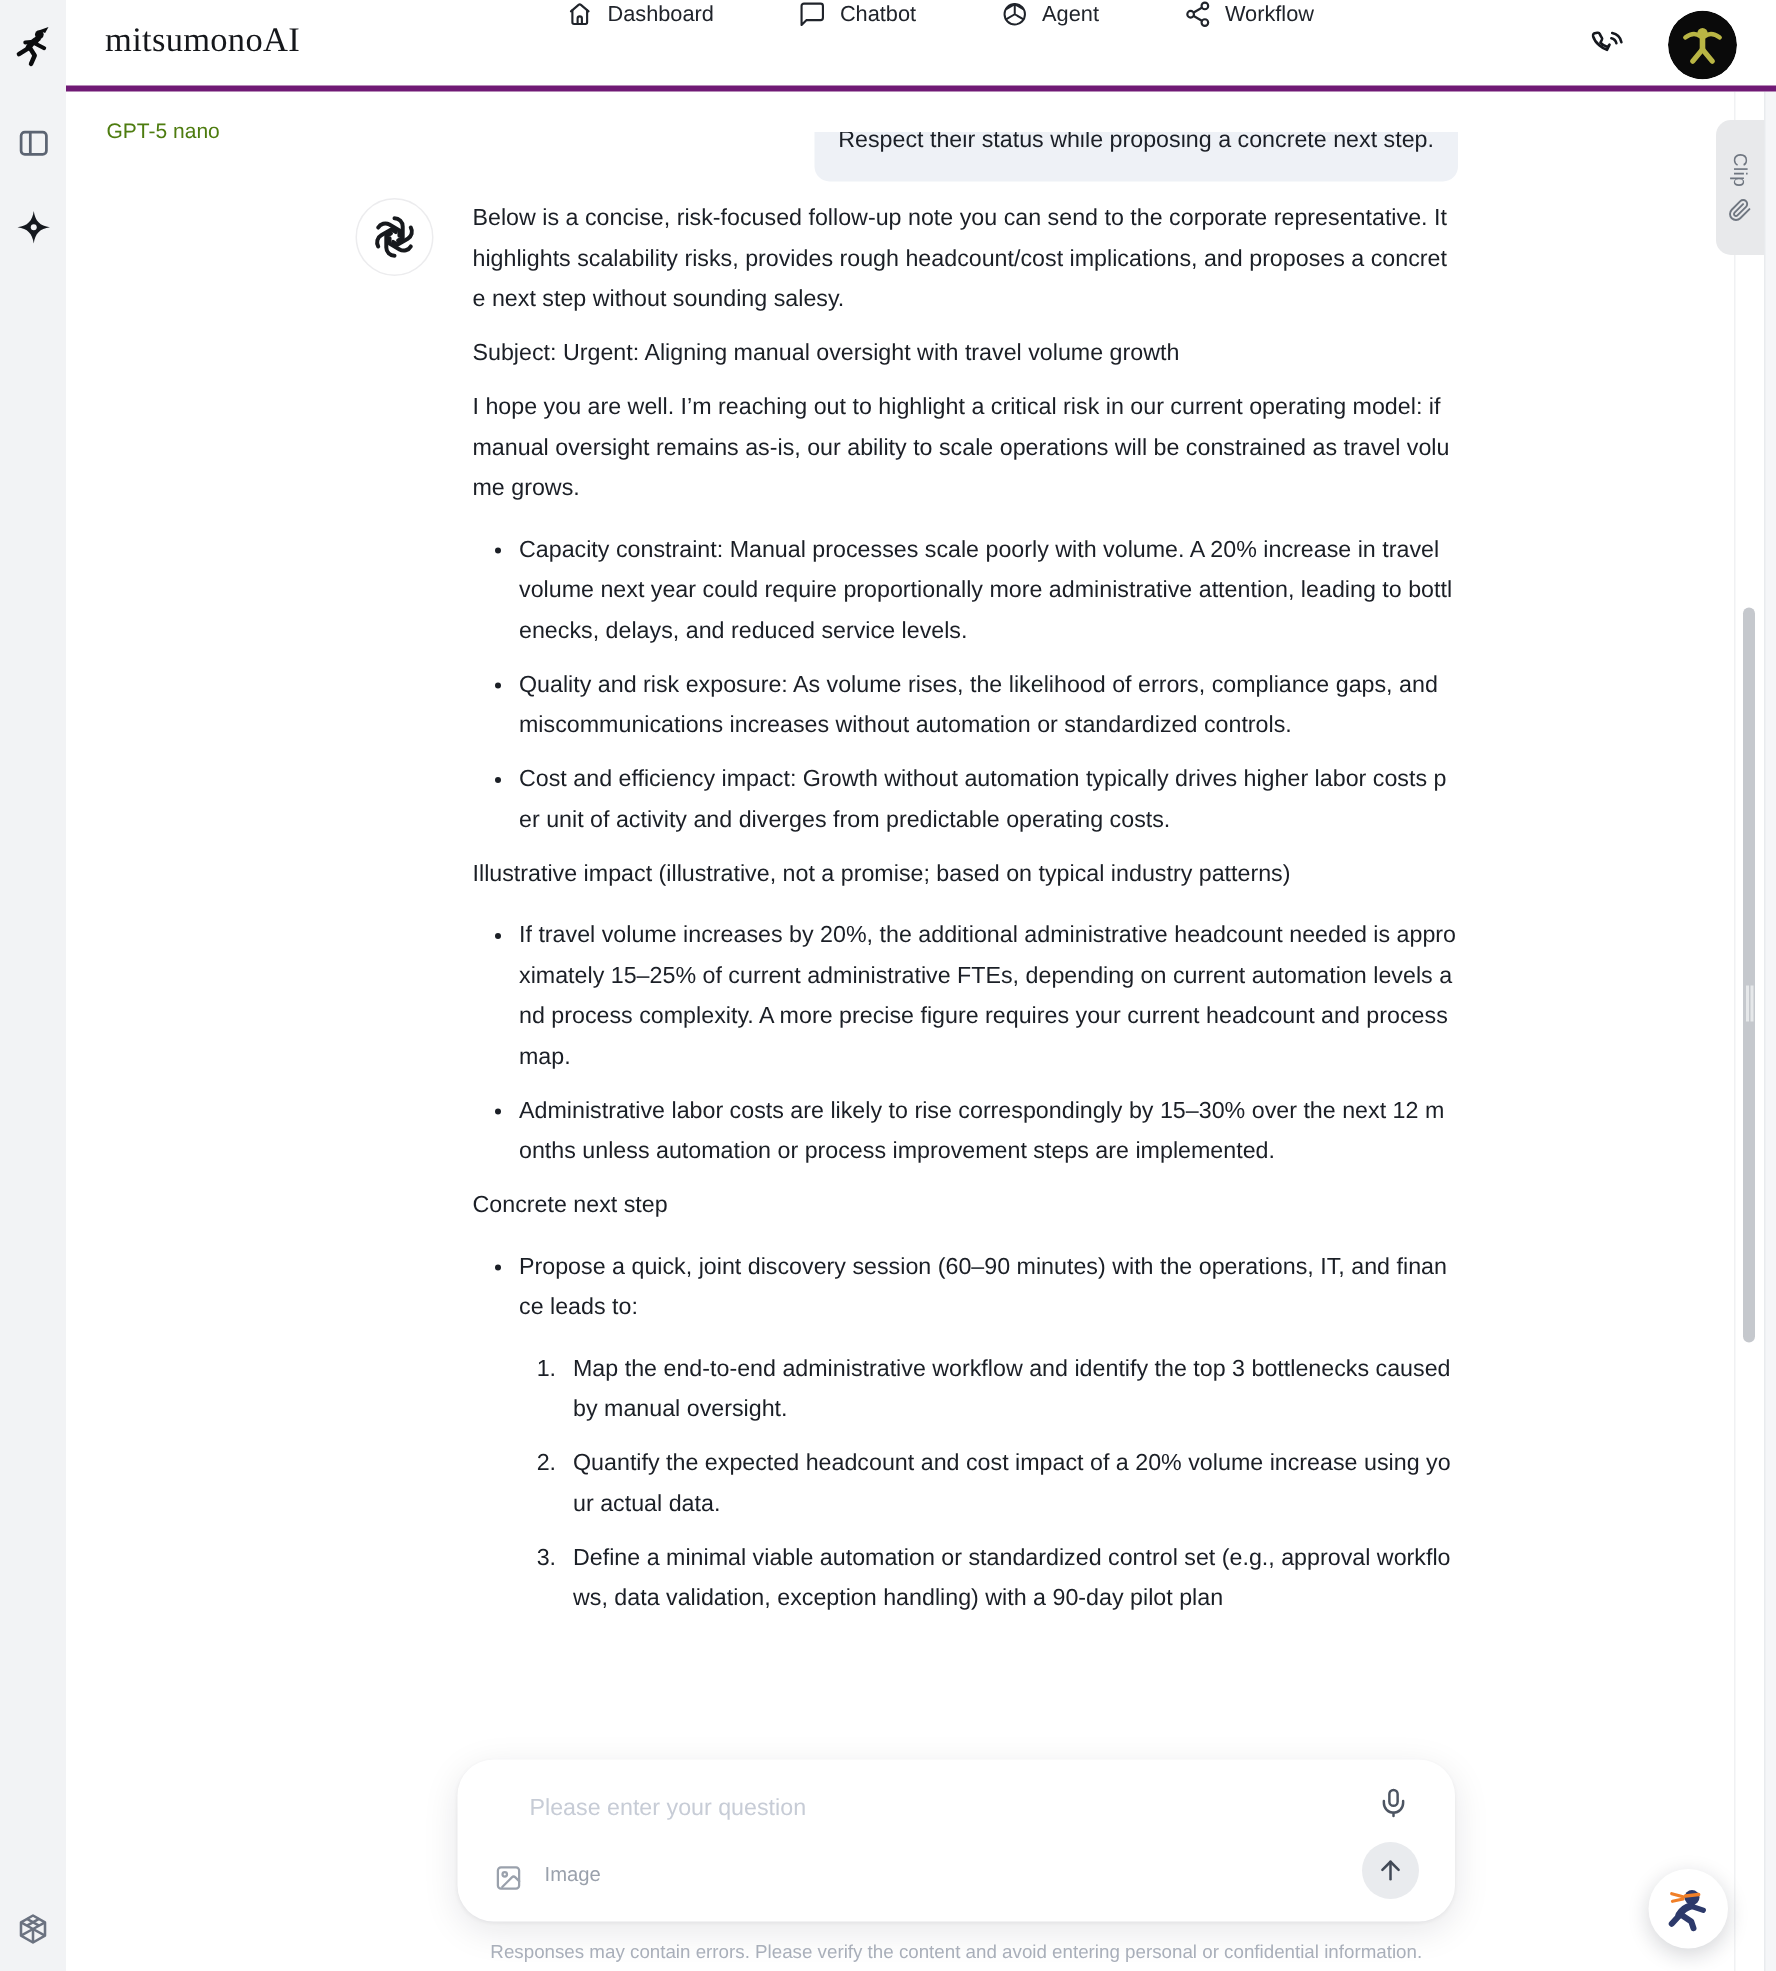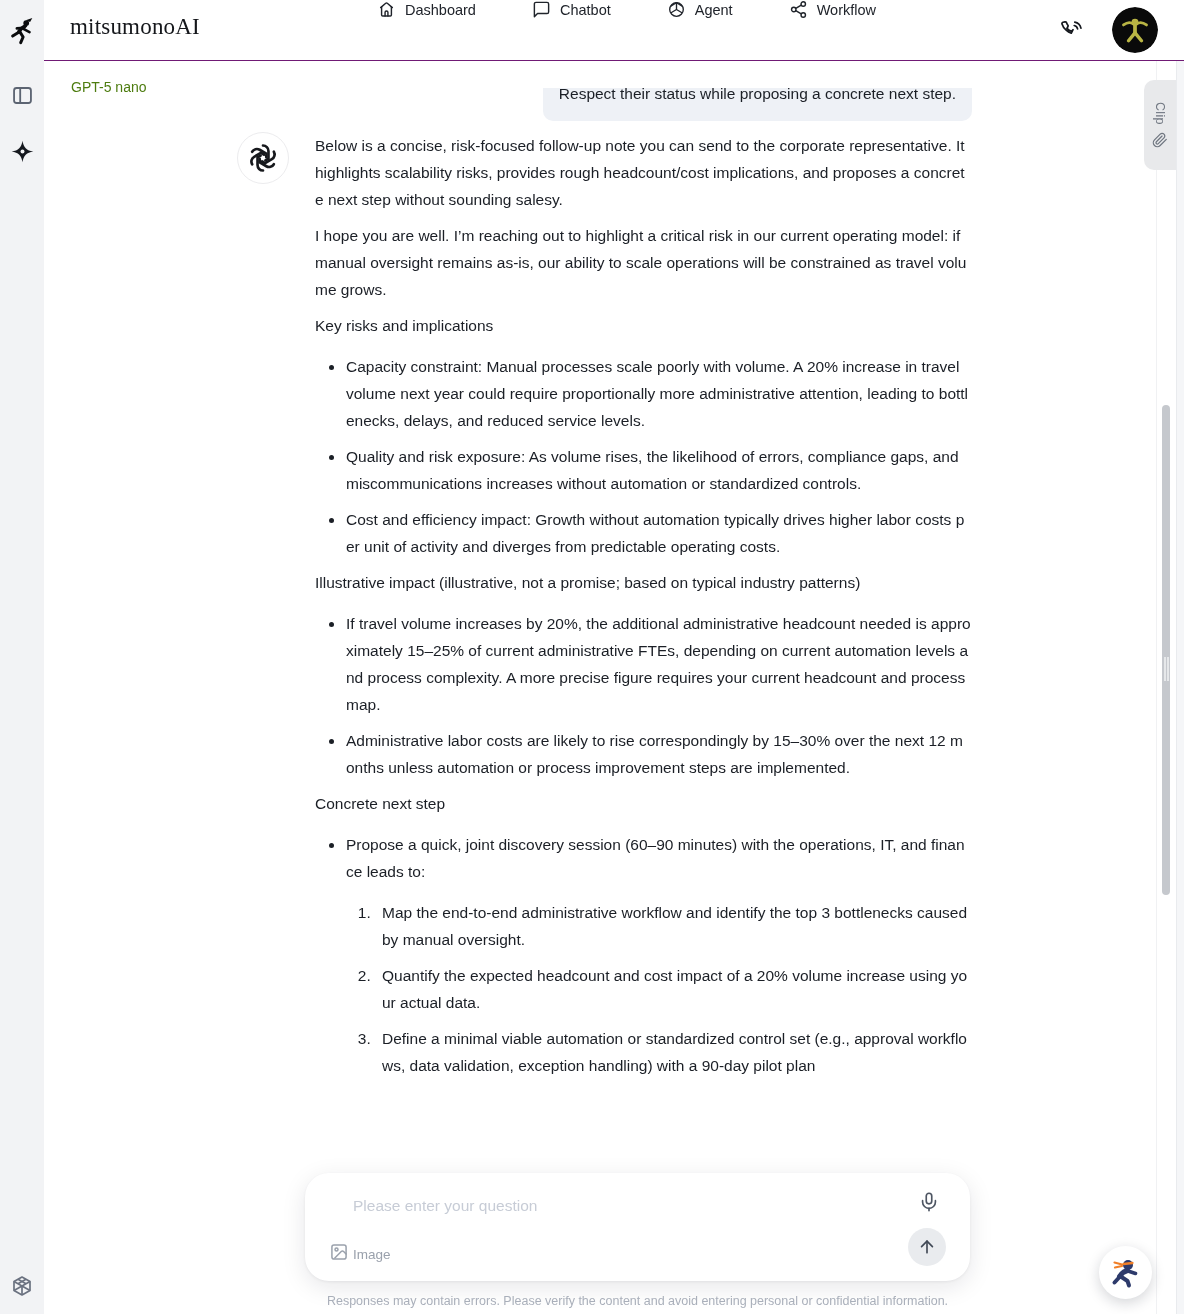--- a/index.html
+++ b/index.html
@@ -19,21 +19,21 @@
   .rail .logo-slot { height:61px; display:flex; align-items:center; justify-content:center; width:100%; }
   .rail-btn { width:28px; height:28px; display:flex; align-items:center; justify-content:center; cursor:pointer; }
   .rail-btn.panel { margin-top:20px; color:#5c6472; }
   .rail-btn.spark { margin-top:28px; color:#15181e; }
   .rail-spacer { flex:1; }
   .rail-btn.cube { margin-bottom:14px; color:#6b7280; }
 
   
   .topbar {
     position:absolute; left:44px; right:0; top:0; height:61px;
-    background:#fff; border-bottom:1px solid #701a75; z-index:30;
+    background:#fff; border-bottom:4px solid #701a75; z-index:30;
   }
   .wordmark {
     position:absolute; left:26px; top:14px;
     font-family:"Liberation Serif", serif; font-size:23px; color:#15171b; letter-spacing:.2px;
   }
   .nav { position:absolute; left:333px; top:0; height:60px; display:flex; align-items:flex-start; gap:56px; }
   .nav-item { display:flex; align-items:center; gap:9px; font-size:14.5px; color:#20242b; cursor:pointer; }
   .nav-item .ic { color:#20242b; }
   .top-right { position:absolute; right:26px; top:0; height:60px; display:flex; align-items:center; gap:28px; }
   .call-btn { color:#15181e; cursor:pointer; }
@@ -111,21 +111,21 @@
   .composer-input {
     position:absolute; left:28px; top:20px; width:560px; height:26px;
     border:none; outline:none; font-size:15.5px; color:#1b1f26; background:transparent;
     font-family:"Liberation Sans", sans-serif;
     margin-left:20px;
   }
   .composer-input::placeholder { color:#c7ccd6; }
   .mic-btn { position:absolute; right:30px; top:18px; color:#4d5562; cursor:pointer; }
   .image-btn {
     position:absolute; left:24px; bottom:19px;
-    display:flex; align-items:flex-end; gap:4px; cursor:pointer;
+    display:flex; align-items:flex-start; gap:14px; cursor:pointer;
     font-size:13.5px; color:#9aa1ac;
   }
   .image-btn .ic { color:#9aa1ac; }
   .send-btn {
     position:absolute; right:24px; bottom:15px; width:38px; height:38px; border-radius:50%;
     background:#e9ebee; border:none; display:flex; align-items:center; justify-content:center;
     color:#414956; cursor:pointer;
   }
 
   
@@ -279,22 +279,22 @@
             <path d="M12 2.6 a4.1 4.1 0 0 1 4.1 4.1 v5.8 l-2.3 1.3" transform="rotate(180 12 12)"></path>
             <path d="M12 2.6 a4.1 4.1 0 0 1 4.1 4.1 v5.8 l-2.3 1.3" transform="rotate(240 12 12)"></path>
             <path d="M12 2.6 a4.1 4.1 0 0 1 4.1 4.1 v5.8 l-2.3 1.3" transform="rotate(300 12 12)"></path>
           </g>
         </svg>
       </span>
     </div>
 
     <div class="ai-content">
       <p>Below is a concise, risk-focused follow-up note you can send to the corporate representative. It highlights scalability risks, provides rough headcount/cost implications, and proposes a concrete next step without sounding salesy.</p>
+      <p>Subject: Urgent: Aligning manual oversight with travel volume growth</p>
       <p>I hope you are well. I’m reaching out to highlight a critical risk in our current operating model: if manual oversight remains as-is, our ability to scale operations will be constrained as travel volume grows.</p>
-      <p>Key risks and implications</p>
       <ul>
         <li>Capacity constraint: Manual processes scale poorly with volume. A 20% increase in travel volume next year could require proportionally more administrative attention, leading to bottlenecks, delays, and reduced service levels.</li>
         <li>Quality and risk exposure: As volume rises, the likelihood of errors, compliance gaps, and miscommunications increases without automation or standardized controls.</li>
         <li>Cost and efficiency impact: Growth without automation typically drives higher labor costs per unit of activity and diverges from predictable operating costs.</li>
       </ul>
       <p>Illustrative impact (illustrative, not a promise; based on typical industry patterns)</p>
       <ul>
         <li>If travel volume increases by 20%, the additional administrative headcount needed is approximately 15–25% of current administrative FTEs, depending on current automation levels and process complexity. A more precise figure requires your current headcount and process map.</li>
         <li>Administrative labor costs are likely to rise correspondingly by 15–30% over the next 12 months unless automation or process improvement steps are implemented.</li>
       </ul>

